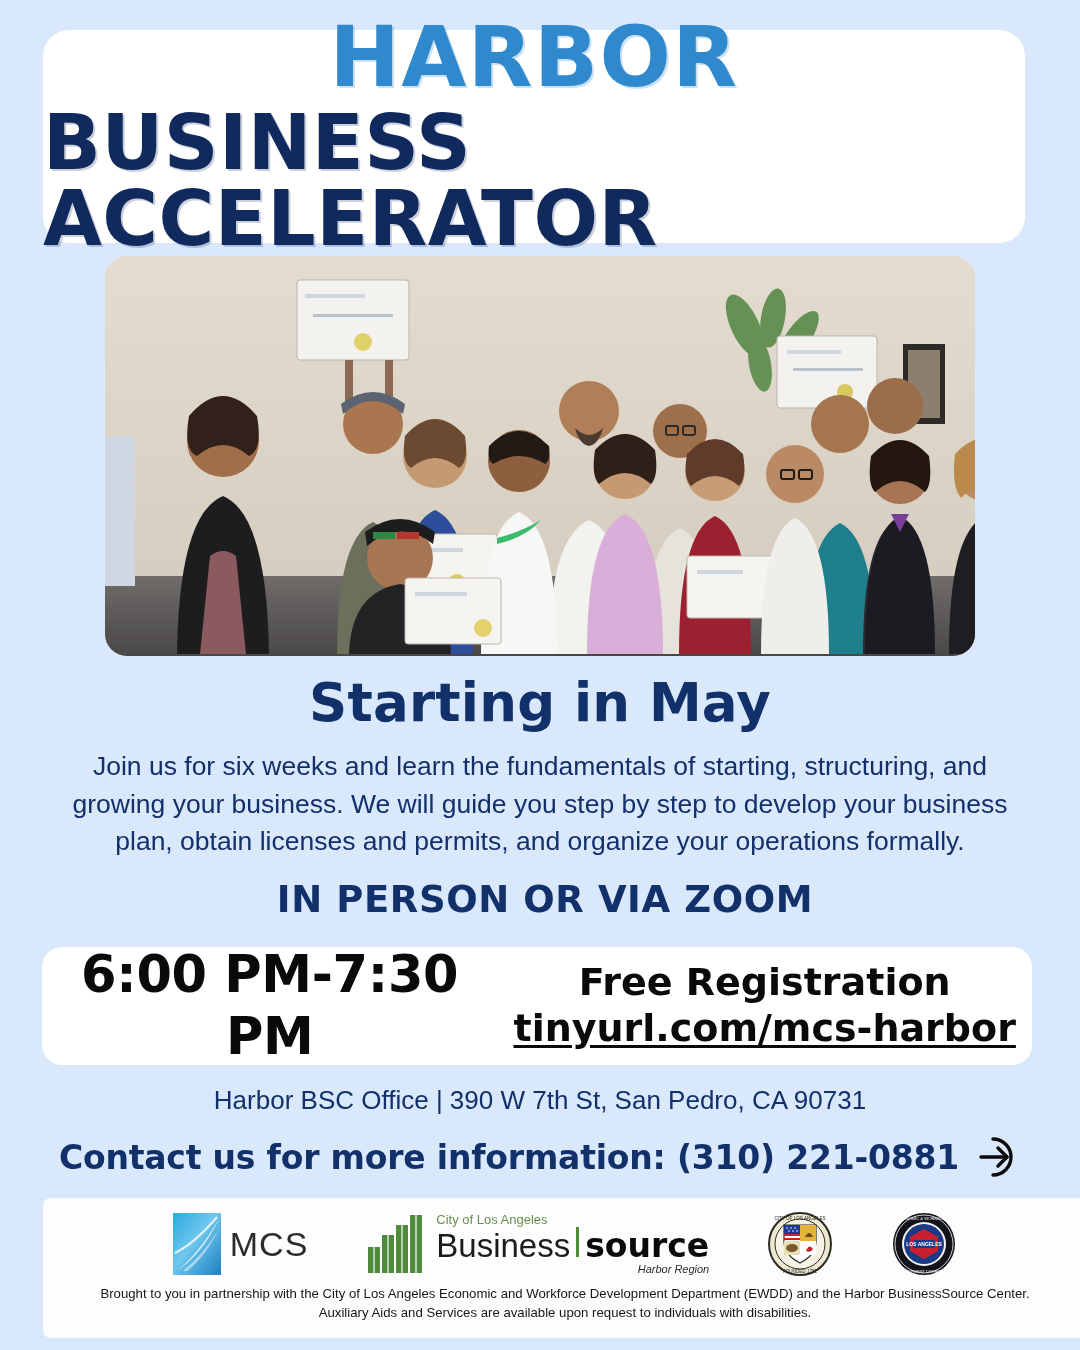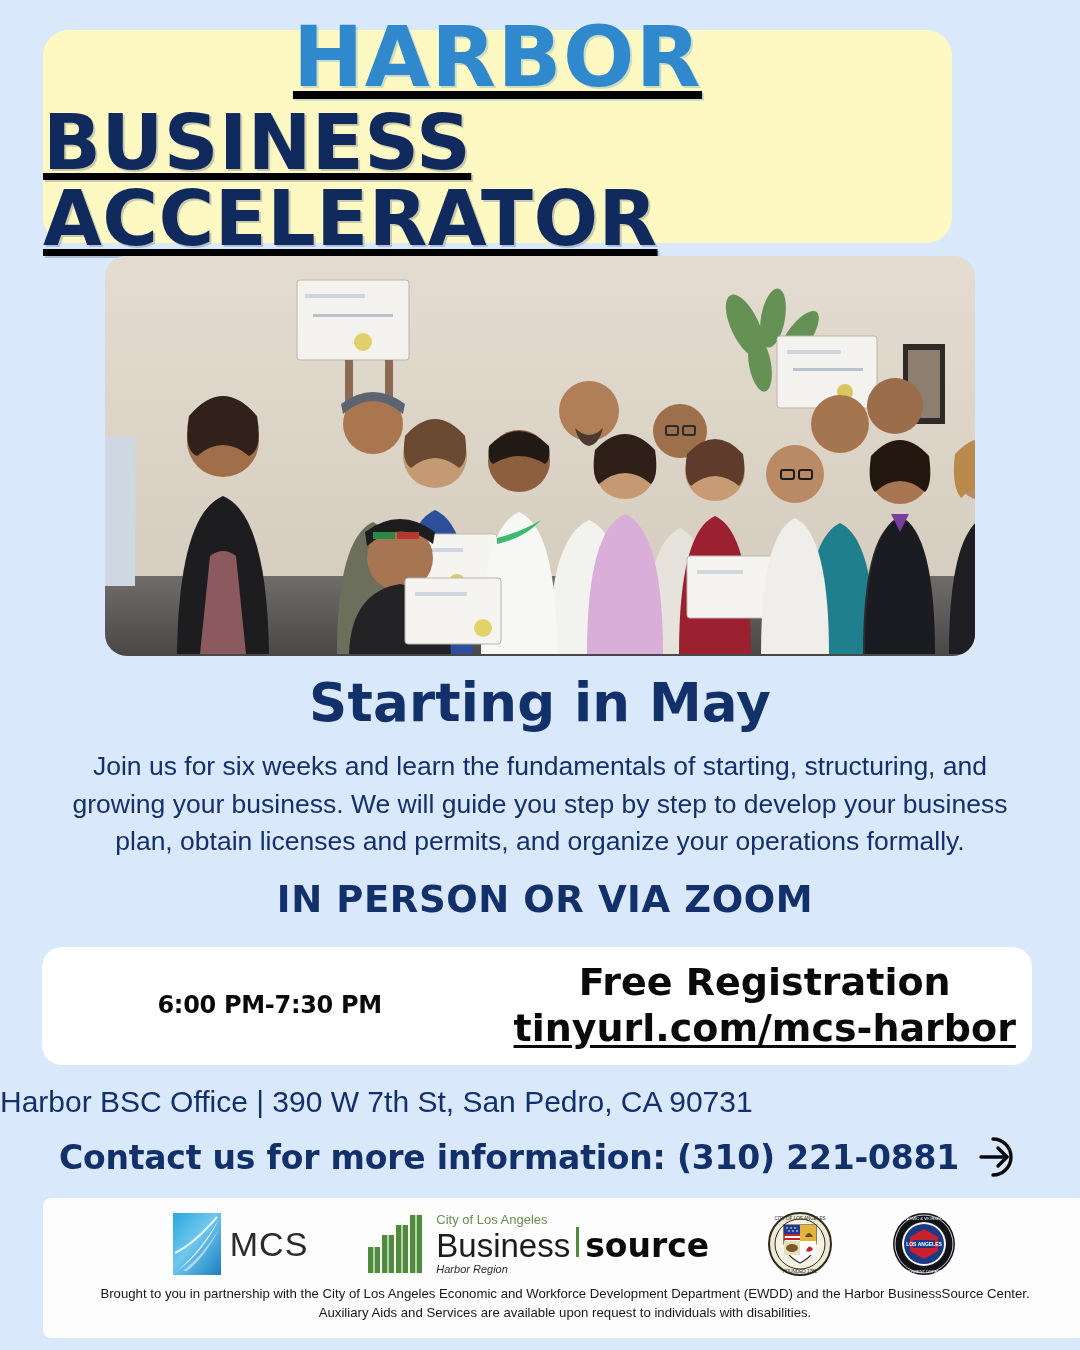--- a/index.html
+++ b/index.html
@@ -7,23 +7,23 @@
     width:1080px;height:1350px;
     background:#d9e8fb;
     font-family:"Liberation Sans", sans-serif;
     overflow:hidden;
     position:relative;
   }
   .poster{position:absolute;inset:0;}
 
   
   .header-card{
-    position:absolute;left:43px;top:30px;width:909px;height:213px;
-    background:#fef9c3;border-radius:26px;
-    display:flex;flex-direction:column;align-items:center;justify-content:center;text-decoration:underline;
+    position:absolute;left:43px;top:30px;width:982px;height:213px;
+    background:#ffffff;border-radius:26px;
+    display:flex;flex-direction:column;align-items:center;justify-content:center;
   }
   .title-top{
     font-size:84px;font-weight:800;letter-spacing:1.5px;
     color:#3189cd;line-height:0.98;
     font-family:"DejaVu Sans","Liberation Sans",sans-serif;
     text-shadow:2px 2px 0 rgba(49,137,205,0.25);
   }
   .title-bottom{
     font-size:76px;font-weight:800;letter-spacing:0.5px;
     color:#112a5e;line-height:1.0;margin-top:6px;
@@ -59,37 +59,37 @@
 
   
   .info-card{
     position:absolute;left:42px;top:947px;width:990px;height:118px;
     background:#ffffff;border-radius:20px;
     display:flex;align-items:center;
   }
   .info-left{flex:0 0 46%;text-align:center;}
   .info-right{flex:1;text-align:center;}
   .time-line{
-    font-size:24px;font-weight:800;color:#0a0a0a;line-height:1.22;letter-spacing:-0.3px;
+    font-size:51px;font-weight:800;color:#0a0a0a;line-height:1.22;letter-spacing:-0.3px;
     font-family:"DejaVu Sans","Liberation Sans",sans-serif;
   }
   .free-reg{
     font-size:38px;font-weight:800;color:#0a0a0a;line-height:1.2;
     font-family:"DejaVu Sans","Liberation Sans",sans-serif;
   }
   .reg-url{
     font-size:38px;font-weight:800;color:#0a0a0a;line-height:1.2;
     text-decoration:underline;text-underline-offset:4px;
     font-family:"DejaVu Sans","Liberation Sans",sans-serif;
   }
 
   
   .address{
-    position:absolute;left:0;right:0;top:1085px;text-align:left;
-    font-size:30px;color:#12306a;font-family:"Liberation Sans",sans-serif;
+    position:absolute;left:0;right:0;top:1085px;text-align:center;
+    font-size:26px;color:#12306a;font-family:"Liberation Sans",sans-serif;
   }
   .contact-row{
     position:absolute;left:0;right:0;top:1133px;
     display:flex;align-items:center;justify-content:center;gap:14px;
   }
   .contact-text{
     font-size:33px;font-weight:800;color:#12306a;letter-spacing:-0.2px;
     font-family:"DejaVu Sans","Liberation Sans",sans-serif;
   }
   .arrow-icon{width:48px;height:48px;display:block;}
@@ -304,21 +304,21 @@
             <line x1="50" y1="2" x2="50" y2="60"></line>
           </g>
         </svg>
         <div style="margin-left:8px;">
           <div style="font-size:13px;color:#6a8f4f;line-height:1;font-family:'Liberation Sans',sans-serif;">City of Los Angeles</div>
           <div style="display:flex;align-items:baseline;line-height:1;margin-top:1px;">
             <span style="font-size:33px;color:#1c1c1c;font-family:'Liberation Sans',sans-serif;">Business</span>
             <span style="display:inline-block;width:3px;height:30px;background:#4e8b3a;margin:0 6px;"></span>
             <span style="font-size:33px;font-weight:800;color:#0a0a0a;font-family:'DejaVu Sans','Liberation Sans',sans-serif;text-align:center;">source</span>
           </div>
-          <div style="font-size:11px;font-style:italic;color:#2b2b2b;text-align:left;margin-top:1px;font-family:'Liberation Sans',sans-serif;">Harbor Region</div>
+          <div style="font-size:11px;font-style:italic;color:#2b2b2b;text-align:right;margin-top:1px;font-family:'Liberation Sans',sans-serif;">Harbor Region</div>
         </div>
       </div>
 
       <div class="logo">
         <svg width="66" height="66" viewBox="0 0 66 66">
           <circle cx="33" cy="33" r="31" fill="#efe9d2" stroke="#2a2a22" stroke-width="2"></circle>
           <circle cx="33" cy="33" r="25" fill="#f7f3e4" stroke="#2a2a22" stroke-width="1"></circle>
           <path d="M33 14 h16 v16 q0 14 -16 22 q-16 -8 -16 -22 v-16z" fill="#ffffff" stroke="#2a2a22" stroke-width="1.2"></path>
           <rect x="17" y="14" width="16" height="9" fill="#1d3a8f"></rect>
           <g fill="#ffffff">

